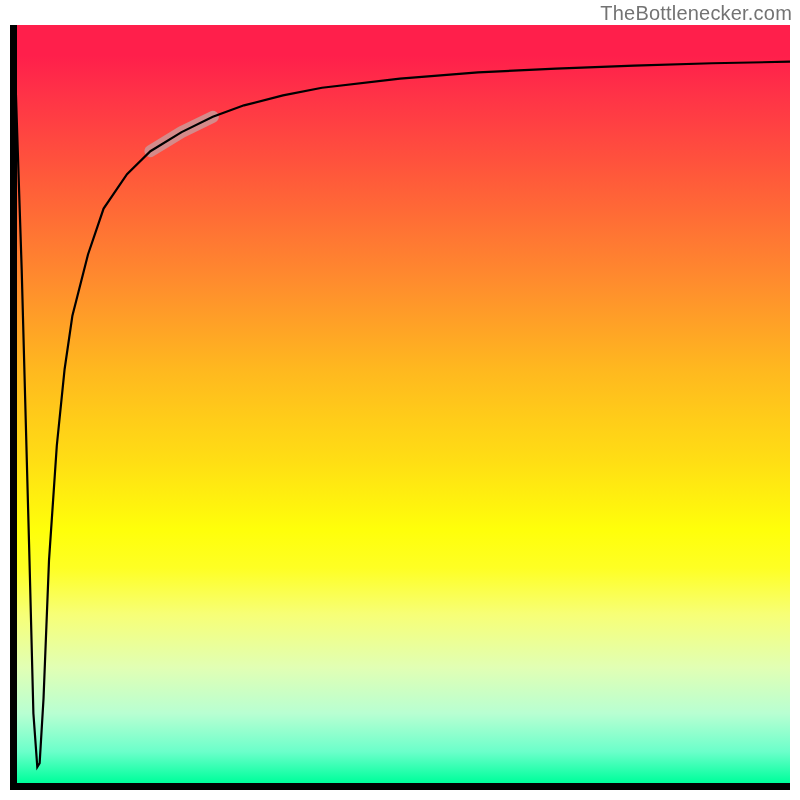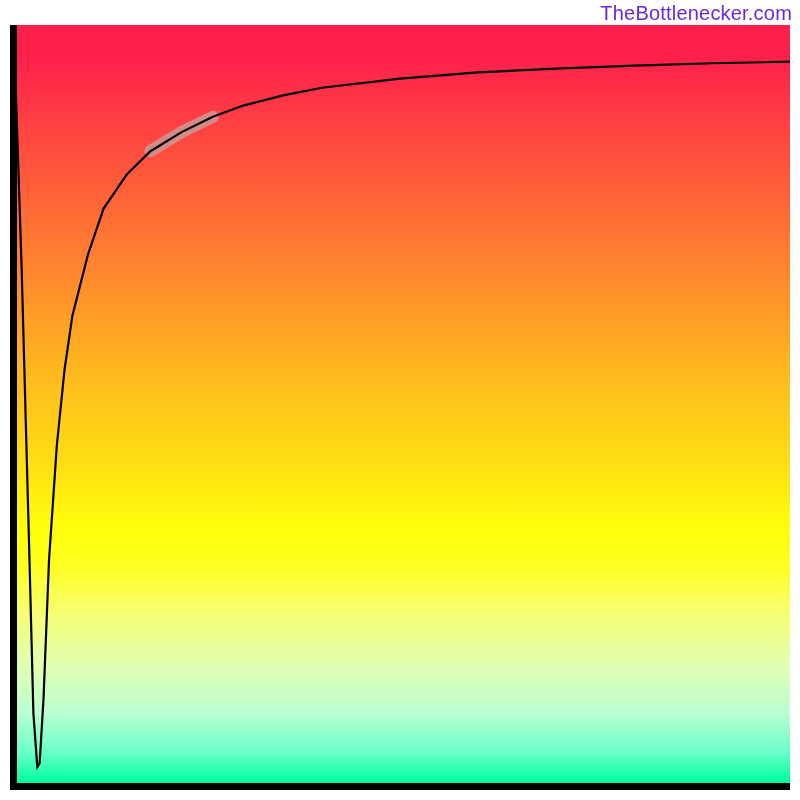--- a/index.html
+++ b/index.html
@@ -12,21 +12,21 @@
   }
   .container {
     position: relative;
     width: 800px;
     height: 800px;
   }
   .watermark {
     position: absolute;
     top: 2px;
     right: 8px;
-    color: #6d28d9;
+    color: #737373;
     font-size: 20px;
     font-weight: 500;
     z-index: 3;
     letter-spacing: 0.2px;
   }
   .plot-area {
     position: absolute;
     left: 10px;
     top: 25px;
     width: 780px;

